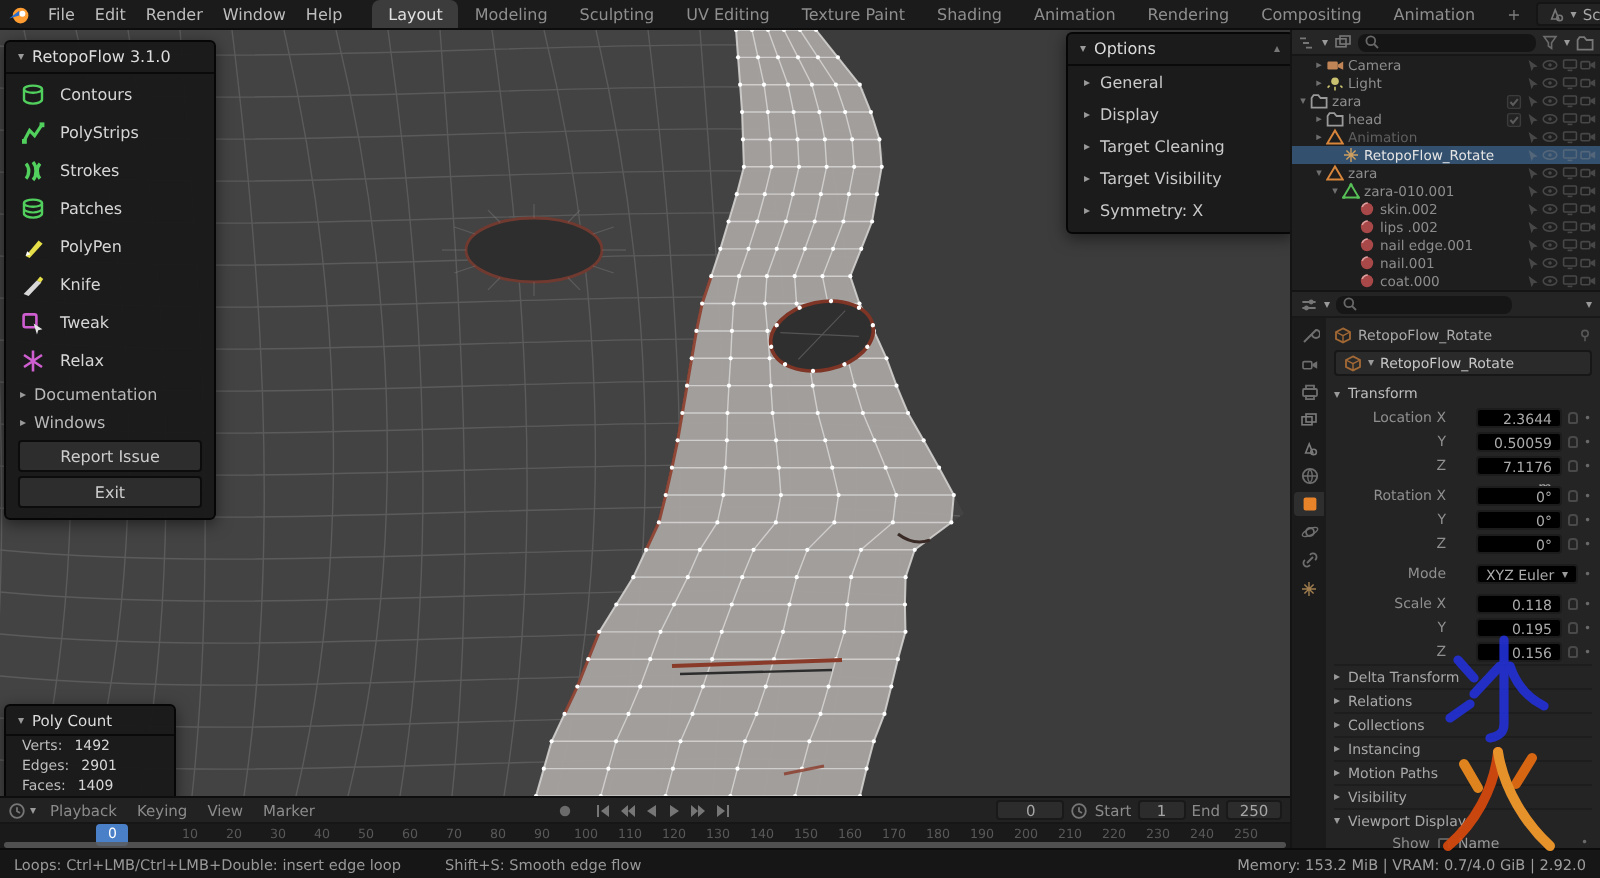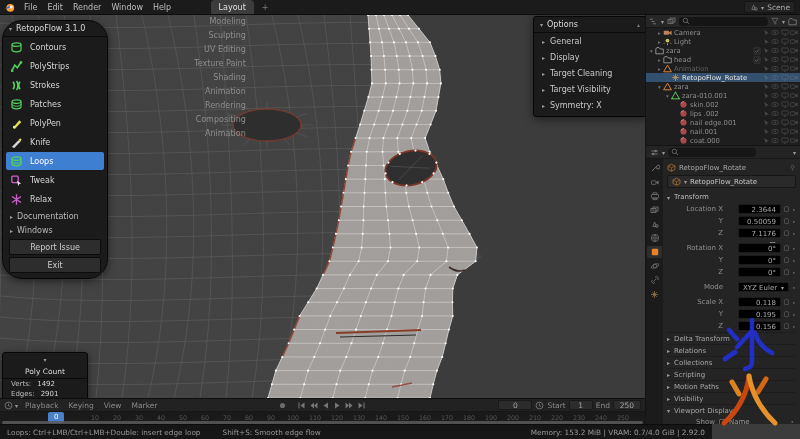--- a/index.html
+++ b/index.html
@@ -8,54 +8,54 @@
     position:relative; width:800px; height:439px; overflow:hidden;
     background:#3c3c3c; font-family:"DejaVu Sans", sans-serif;
     color:#c8c8c8; font-size:8px; cursor:default; user-select:none;
   }
   
   #topbar { position:absolute; left:0; top:0; width:800px; height:15px;
     background:#1b1b1b; border-bottom:1px solid #0d0d0d; display:flex;
     align-items:center; z-index:30; }
   #topbar .logo { margin:0 4px 0 4px; display:flex; align-items:center; }
   .menu { padding:0 5px; color:#bdbdbd; font-size:8px; line-height:15px; }
-  #ws-tabs { display:flex; align-items:flex-end; height:15px; margin-left:10px;flex-direction:column; }
+  #ws-tabs { display:flex; align-items:center; height:15px; margin-left:10px; }
   .ws-tab { padding:3px 8px 2px 8px; color:#8e8e8e; font-size:8px;
     border-radius:4px 4px 0 0; white-space:nowrap; }
   .ws-tab.active { background:#3c3c3c; color:#e0e0e0; }
   #tb-right { margin-left:auto; display:flex; align-items:center; gap:5px; padding-right:5px; }
   .selector { display:flex; align-items:center; gap:3px; background:#232323;
     border:1px solid #151515; border-radius:2px; height:12px; padding:0 4px;
     font-size:7.5px; color:#a9a9a9; }
   .mini-ic { opacity:.7; display:inline-flex; }
   
   #viewport { position:absolute; left:0; top:15px; width:645px; height:383px;
     background:#3c3c3c; overflow:hidden; }
   #vp { position:absolute; left:0; top:0; }
   
   .fpanel { position:absolute; background:rgba(26,26,26,.97);
     border:1px solid #060606; border-radius:3px; z-index:10;
     box-shadow:0 2px 8px rgba(0,0,0,.5); color:#cfcfcf; }
   .fpanel .fhead { display:flex; align-items:center; gap:4px; padding:3px 6px;
     border-bottom:1px solid #0a0a0a; color:#dcdcdc; }
   .caret { font-size:6px; color:#9a9a9a; }
-  #rf-panel { left:2px; top:5px; width:106px; padding-bottom:3px;border-radius:20px; }
+  #rf-panel { left:2px; top:5px; width:106px; padding-bottom:3px; }
   .rf-tool { display:flex; align-items:center; gap:6px; height:18px;
     margin:1px 3px; padding:0 4px; border-radius:2px; color:#d6d6d6; }
   .rf-tool.active { background:#3f7fd2; color:#fff; }
   .rf-tool .tico { width:14px; height:13px; display:inline-flex; }
   .rf-link { display:flex; align-items:center; gap:4px; padding:2.5px 7px; color:#b9b9b9; }
   .rf-btn { margin:2px 6px; background:#2d2d2d; border:1px solid #0c0c0c;
     border-radius:2px; text-align:center; padding:2.5px 0; color:#cccccc; }
   #opt-panel { left:533px; top:1px; width:114px; padding-bottom:3px; }
   #opt-panel .fhead { justify-content:center; }
   #opt-panel .fhead .endcaret{ margin-left:auto; color:#777; }
   .opt-item { display:flex; align-items:center; gap:5px; padding:3.5px 8px; color:#c9c9c9; }
   #pc-panel { left:2px; top:337px; width:86px; font-size:7px; padding-bottom:3px; }
-  #pc-panel .fhead { font-size:7.5px; padding:2.5px 6px;flex-direction:column; }
+  #pc-panel .fhead { font-size:7.5px; padding:2.5px 6px; }
   .pc-row { display:flex; padding:1px 8px; color:#bdbdbd; }
   .pc-row .v { margin-left:6px; color:#d6d6d6; }
   
   #outliner { position:absolute; left:645px; top:15px; width:155px; height:130px;
     background:#1e1e1e; border-left:1px solid #141414; overflow:hidden; }
   #ol-head { height:13px; background:#262626; display:flex; align-items:center;
     gap:3px; padding:0 3px; border-bottom:1px solid #161616; }
   #ol-search { flex:1; height:9px; background:#151515; border-radius:4px;
     display:flex; align-items:center; padding:0 3px; gap:2px; }
   .ol-row { height:9px; display:flex; align-items:center; font-size:6.8px;
@@ -118,21 +118,21 @@
   .tl-field { background:#2c2c2c; border:1px solid #191919; border-radius:2px;
     height:10px; line-height:10px; text-align:center; color:#a5a5a5; }
   #tl-ruler { position:relative; height:12px; background:#1a1a1a; }
   .tick { position:absolute; top:1.5px; transform:translateX(-50%);
     font-size:6.3px; color:#585858; }
   #playhead { position:absolute; left:48px; top:0; height:11px; background:#4a80c8;
     border-radius:2px; color:#fff; font-size:7px; line-height:11px; padding:0 6px; }
   #tl-scroll { position:absolute; left:2px; right:2px; bottom:0; height:3.5px;
     background:#5a5a5a; border-radius:2px; opacity:.85; }
   
-  #statusbar { position:absolute; left:0; top:424px; width:712px; height:15px;
+  #statusbar { position:absolute; left:0; top:424px; width:800px; height:15px;
     background:#161616; border-top:1px solid #0c0c0c; display:flex;
     align-items:center; padding:0 7px; font-size:7.3px; color:#989898; z-index:30;}
   #sb-left { display:flex; gap:22px; }
   #sb-right { margin-left:auto; color:#9d9d9d; }
   
   #watermark { position:absolute; left:718px; top:316px; z-index:50; pointer-events:none; }
 </style>
 </head>
 <body>
 
@@ -524,30 +524,20 @@
           </div>
           <div class="rf-tool">
             <span class="tico">
               <svg width="13" height="13" viewBox="0 0 13 13">
                 <path d="M1.8 11l6.6-6.8 2.3 1L4.3 12z" fill="#d8d8d8"></path>
                 <path d="M8.4 4.2l1.7-2 1.5 1.3-1.2 1.7z" fill="#e6df4a"></path>
               </svg>
             </span>
             <span>Knife</span>
           </div>
-          <div class="rf-tool active">
-            <span class="tico">
-              <svg width="13" height="13" viewBox="0 0 13 13">
-                <ellipse cx="6.5" cy="3.6" rx="4.5" ry="1.8" fill="none" stroke="#52d05e" stroke-width="1.2"></ellipse>
-                <path d="M2 3.6v5.2c0 1.1 2 2 4.5 2s4.5-.9 4.5-2V3.6" fill="none" stroke="#52d05e" stroke-width="1.2"></path>
-                <path d="M2 6.2c0 1.1 2 2 4.5 2s4.5-.9 4.5-2M2 8.4c0 1.1 2 2 4.5 2s4.5-.9 4.5-2" fill="none" stroke="#52d05e" stroke-width="1"></path>
-              </svg>
-            </span>
-            <span>Loops</span>
-          </div>
           <div class="rf-tool">
             <span class="tico">
               <svg width="13" height="13" viewBox="0 0 13 13">
                 <rect x="1.8" y="2.2" width="6.4" height="6.4" rx="1" fill="none" stroke="#cf5fd0" stroke-width="1.3"></rect>
                 <path d="M6.8 6.8l4.4 2.8-2.1.5-.6 2.1z" fill="#e6e6e6"></path>
               </svg>
             </span>
             <span>Tweak</span>
           </div>
           <div class="rf-tool">
@@ -1312,21 +1302,21 @@
           <div class="psec">
             <span class="caret">▸</span>
             <span>Relations</span>
           </div>
           <div class="psec">
             <span class="caret">▸</span>
             <span>Collections</span>
           </div>
           <div class="psec">
             <span class="caret">▸</span>
-            <span>Scripting</span>
+            <span>Instancing</span>
           </div>
           <div class="psec">
             <span class="caret">▸</span>
             <span>Motion Paths</span>
           </div>
           <div class="psec">
             <span class="caret">▸</span>
             <span>Visibility</span>
           </div>
         </div>

